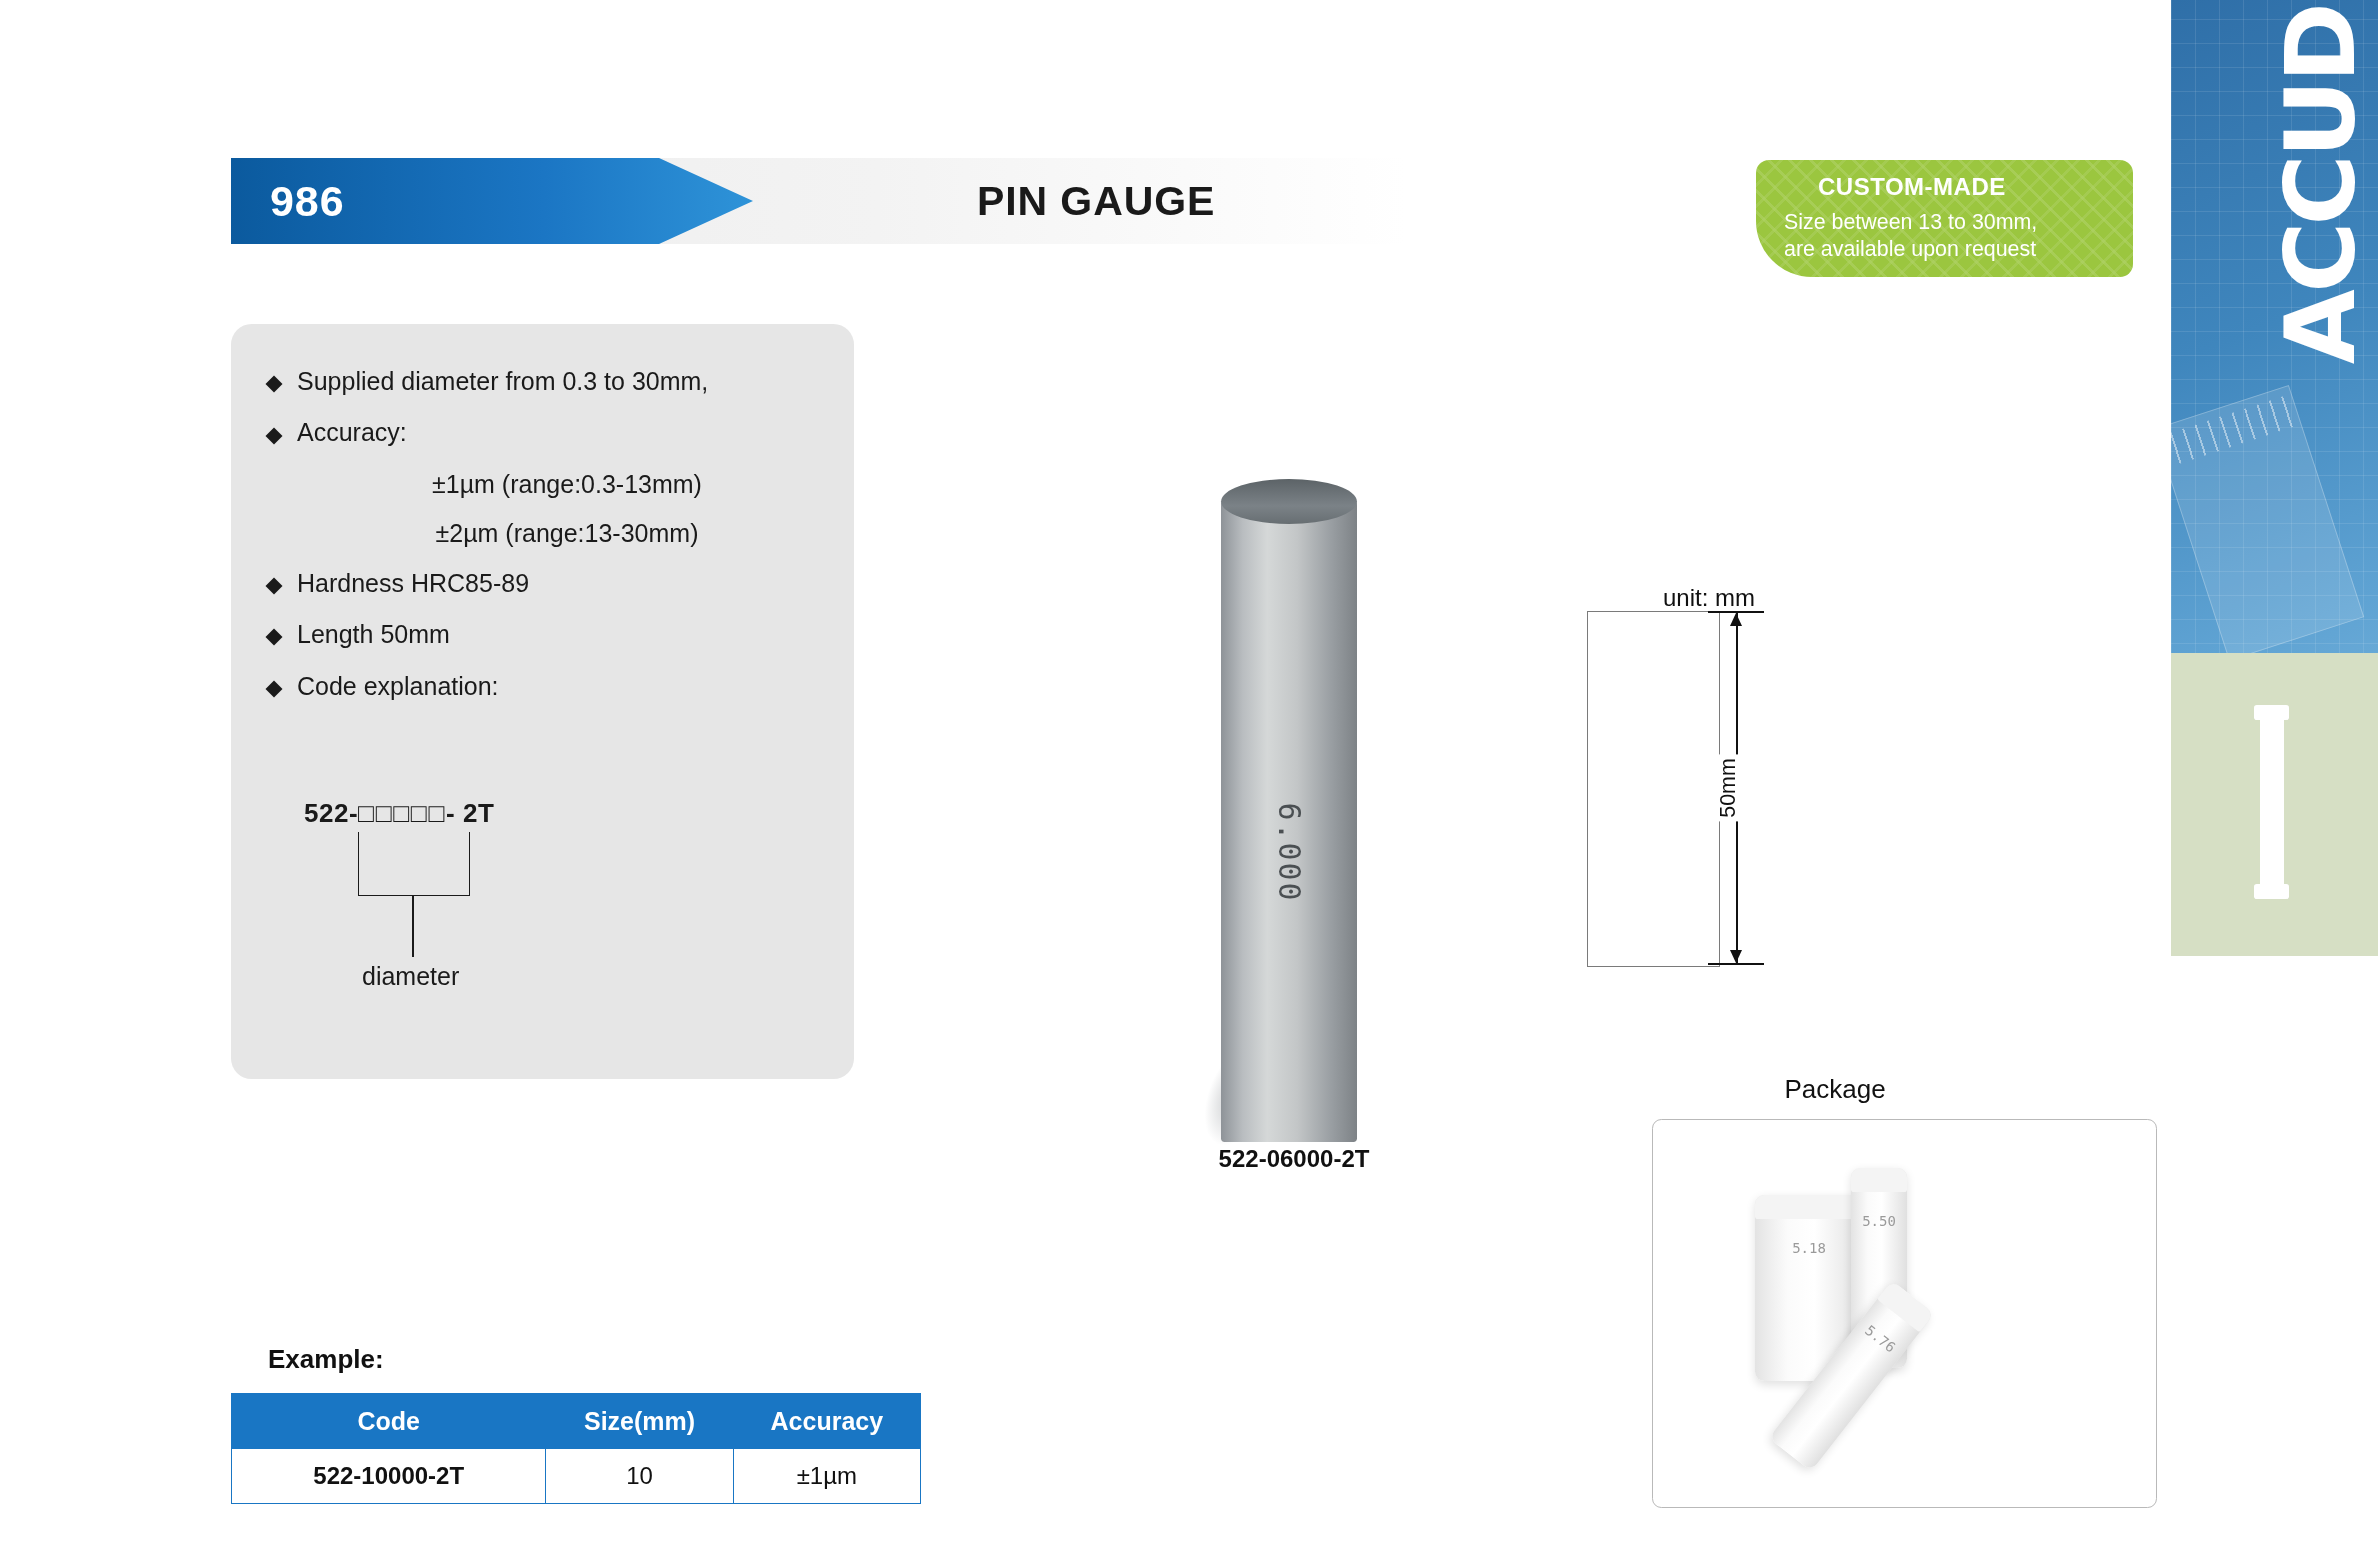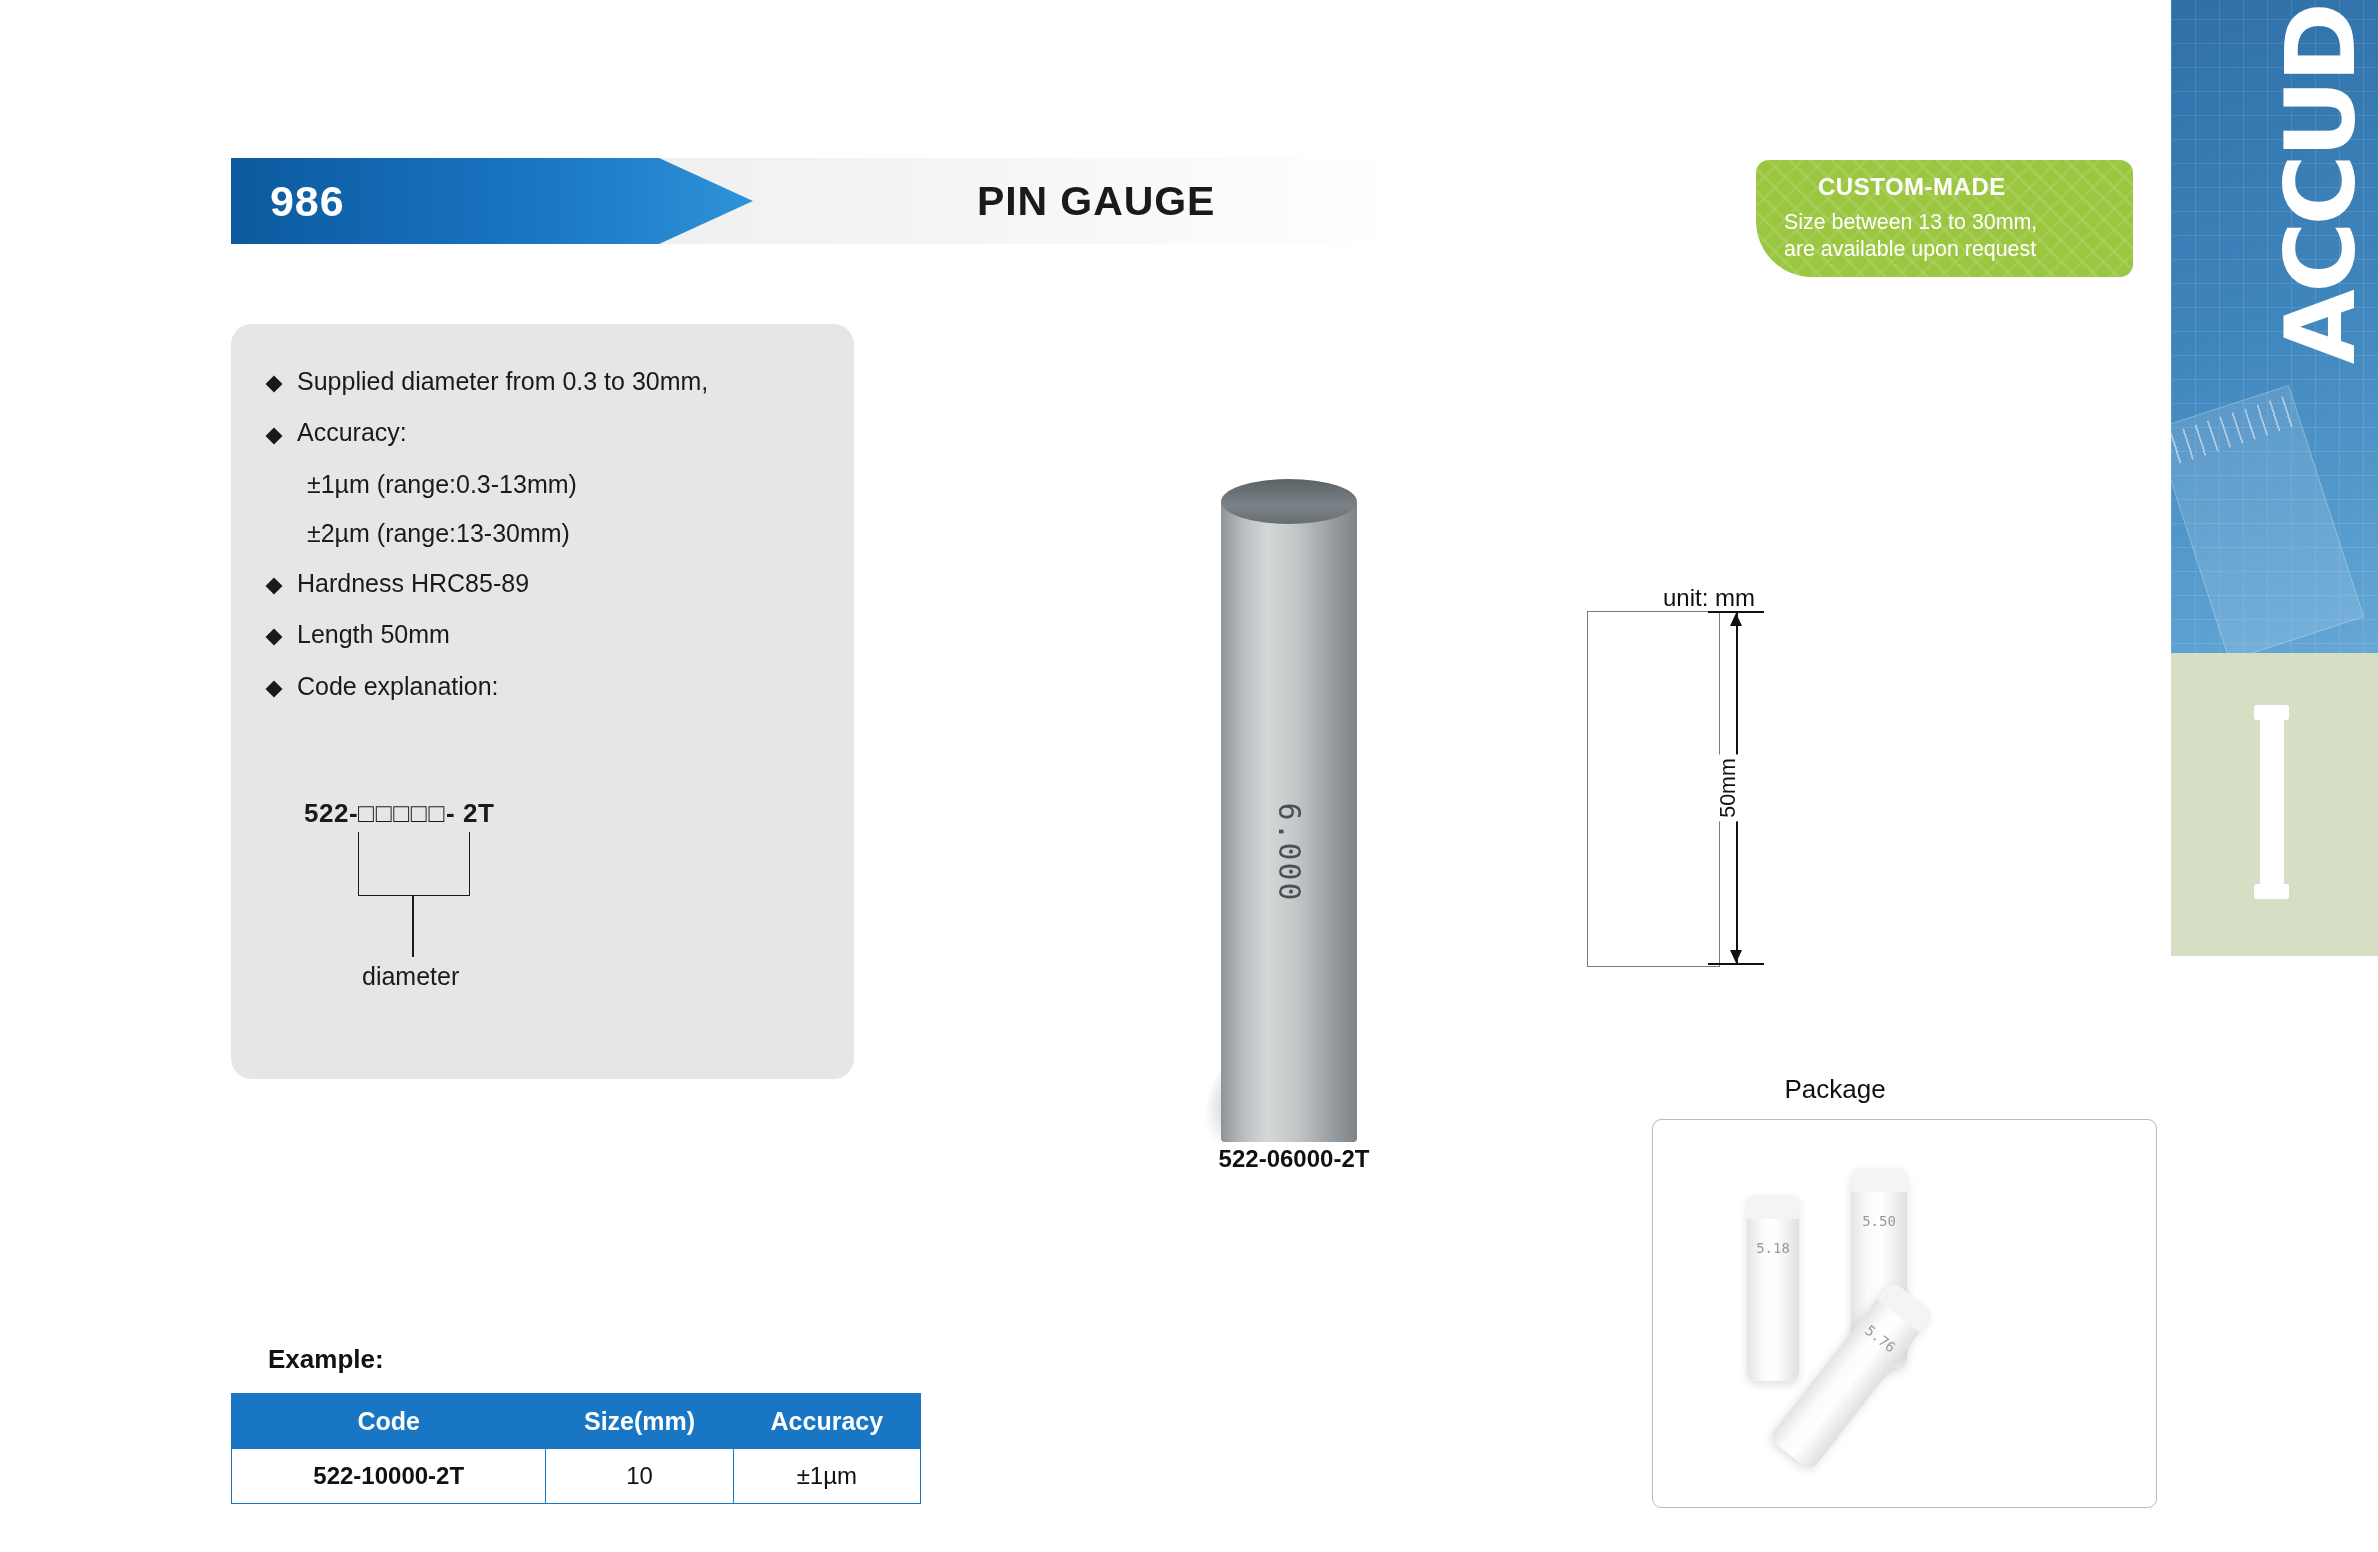--- a/index.html
+++ b/index.html
@@ -217,20 +217,21 @@
     height: 12px;
     background: #1a1a1a;
     transform: rotate(45deg);
     margin: 11.2px 17px 0 0;
     flex: none;
   }
   .spec-sub {
     font-size: 25px;
     color: #1a1a1a;
     margin: 0 0 20.5px 39px;
+    text-align: center;
   }
   .code-exp {
     position: absolute;
     left: 73px;
     top: 474px;
     width: 485px;
   }
   .code-exp .code-line {
     font-size: 26px;
     font-weight: bold;
@@ -424,21 +425,21 @@
   .pkg-pin .pkg-txt {
     position: absolute;
     left: 0;
     top: 45px;
     width: 100%;
     text-align: center;
     font-family: "DejaVu Sans Mono", monospace;
     font-size: 14px;
     color: #9a9a9a;
   }
-  .pkg1 { left: 94px; top: 75px; width: 52px; height: 186px; }
+  .pkg1 { left: 102px; top: 75px; width: 60px; height: 186px; padding-left: 48px; }
   .pkg2 { left: 198px; top: 48px; width: 56px; height: 200px; }
   .pkg3 {
     left: 233px; top: 177px; width: 54px; height: 200px;
     transform: rotate(38deg);
     transform-origin: 50% 0%;
   }
 
   
   .example-label {
     position: absolute;

